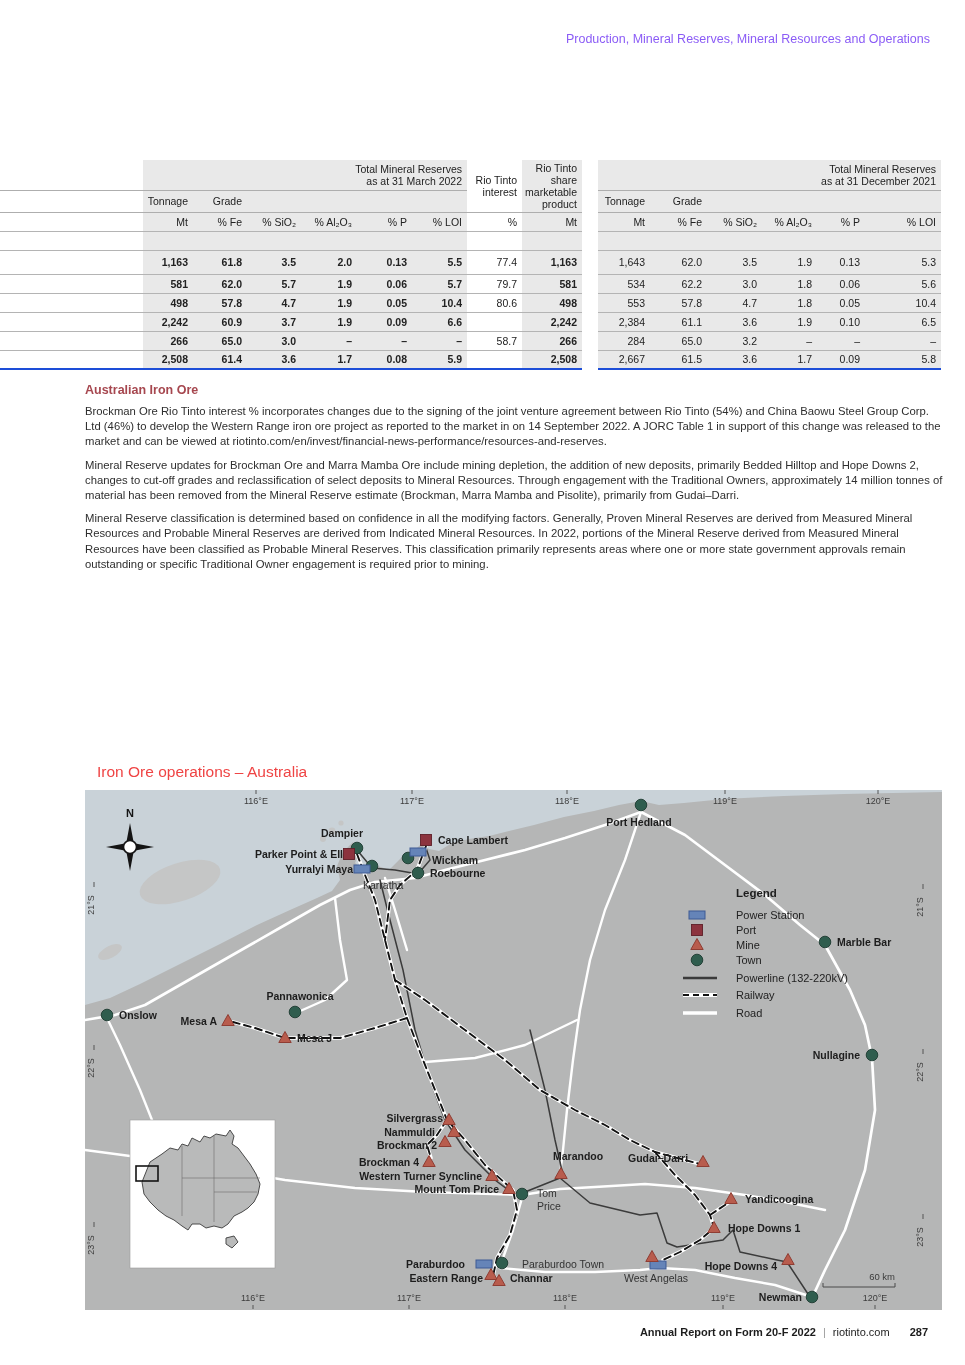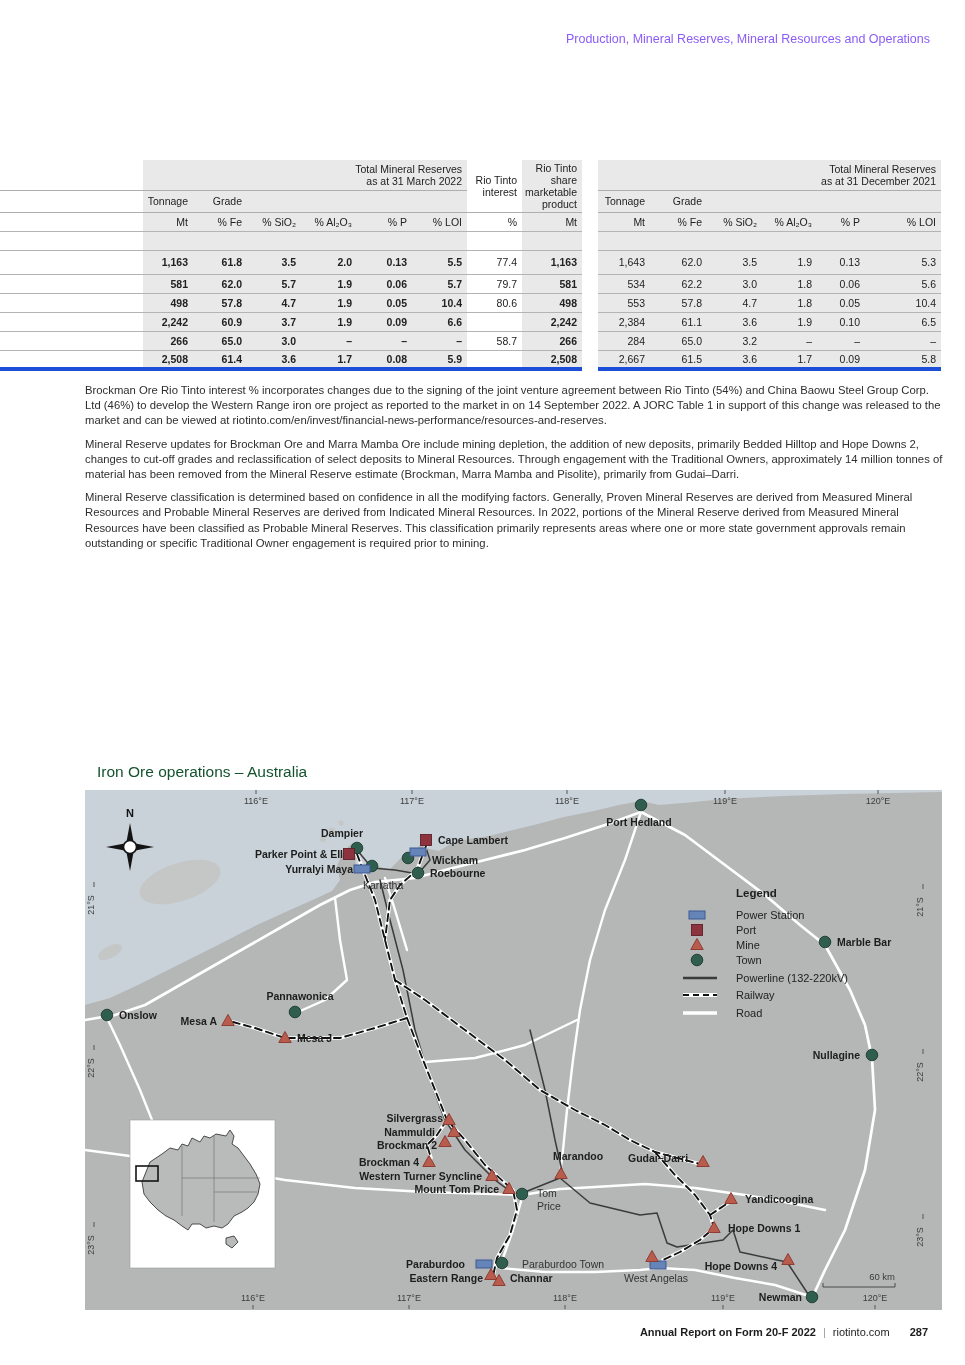--- a/index.html
+++ b/index.html
@@ -25,31 +25,31 @@
   td.num{text-align:right;}
   td.b{font-weight:700;}
   td.pad{padding-right:18px;}
   td.bb{border-bottom:1px solid #aeaeae;}
   tr.r1 td{height:30px;}
   tr.r2 td{height:22px;}
   tr.runit td{height:19px;}
   tr.rblank td{height:15px;}
   tr.rdata td{height:19px;border-bottom:1px solid #b4b4b4;}
   tr.rfirst td{height:24px;}
-  tr.rlast td{border-bottom:4px solid #1d4ed8;}
+  tr.rlast td{border-bottom:2px solid #1d4ed8;}
   tr.rdata td.gap{border:none;}
   td.title{font-size:10px;text-align:right;vertical-align:bottom;line-height:12px;padding-bottom:3px;color:#232323;}
   td.hcell{text-align:right;font-size:10px;color:#232323;}
   td.hdr-int,td.hdr-share{font-size:10px;text-align:right;vertical-align:bottom;line-height:12px;padding-bottom:3px;color:#232323;border-bottom:1px solid #aeaeae;}
   
   .section{position:absolute;top:383px;left:85px;width:862px;}
   .sec-head{font-size:12.5px;font-weight:600;color:#a6474f;margin:0 0 7px 0;}
   .section p{font-size:11.3px;line-height:15.2px;margin:0 0 8px 0;color:#2e2e2e;}
   
-  .map-title{position:absolute;top:763px;left:97px;font-size:15.5px;color:#14532d;}
+  .map-title{position:absolute;top:763px;left:97px;font-size:15.5px;color:#ef4444;}
   .mapbox{position:absolute;top:790px;left:85px;width:857px;height:520px;}
   
   .footer{position:absolute;top:1326px;right:37px;font-size:11px;color:#1d1d1d;display:flex;align-items:baseline;justify-content:space-between;}
   .footer .rep{font-weight:700;}
   .footer .divider{color:#9a9a9a;margin:0 7px;font-weight:400;}
   .footer .site{font-weight:400;}
   .footer .pageno{font-weight:700;margin-left:20px;}
 </style>
 </head>
 <body>
@@ -252,20 +252,21 @@
           <td class="g21 num">3.6</td>
           <td class="g21 num">1.7</td>
           <td class="g21 num">0.09</td>
           <td class="g21 num pad">5.8</td>
         </tr>
       </tbody>
 </table>
 </div>
 
 <div class="section">
+  <h3 class="sec-head">Australian Iron Ore</h3>
   <p>Brockman Ore Rio Tinto interest % incorporates changes due to the signing of the joint venture agreement between Rio Tinto (54%) and China Baowu Steel Group Corp. Ltd (46%) to develop the Western Range iron ore project as reported to the market in on 14 September 2022. A JORC Table 1 in support of this change was released to the market and can be viewed at riotinto.com/en/invest/financial-news-performance/resources-and-reserves.</p>
   <p>Mineral Reserve updates for Brockman Ore and Marra Mamba Ore include mining depletion, the addition of new deposits, primarily Bedded Hilltop and Hope Downs 2, changes to cut-off grades and reclassification of select deposits to Mineral Resources. Through engagement with the Traditional Owners, approximately 14 million tonnes of material has been removed from the Mineral Reserve estimate (Brockman, Marra Mamba and Pisolite), primarily from Gudai–Darri.</p>
   <p>Mineral Reserve classification is determined based on confidence in all the modifying factors. Generally, Proven Mineral Reserves are derived from Measured Mineral Resources and Probable Mineral Reserves are derived from Indicated Mineral Resources. In 2022, portions of the Mineral Reserve derived from Measured Mineral Resources have been classified as Probable Mineral Reserves. This classification primarily represents areas where one or more state government approvals remain outstanding or specific Traditional Owner engagement is required prior to mining.</p>
 </div>
 
 <div class="map-title">Iron Ore operations – Australia</div>
 <div class="mapbox">
 <svg id="mapsvg" width="857" height="520" viewBox="0 0 857 520">
 
   <rect x="0" y="0" width="857" height="520" fill="#c9d2d8"></rect>

